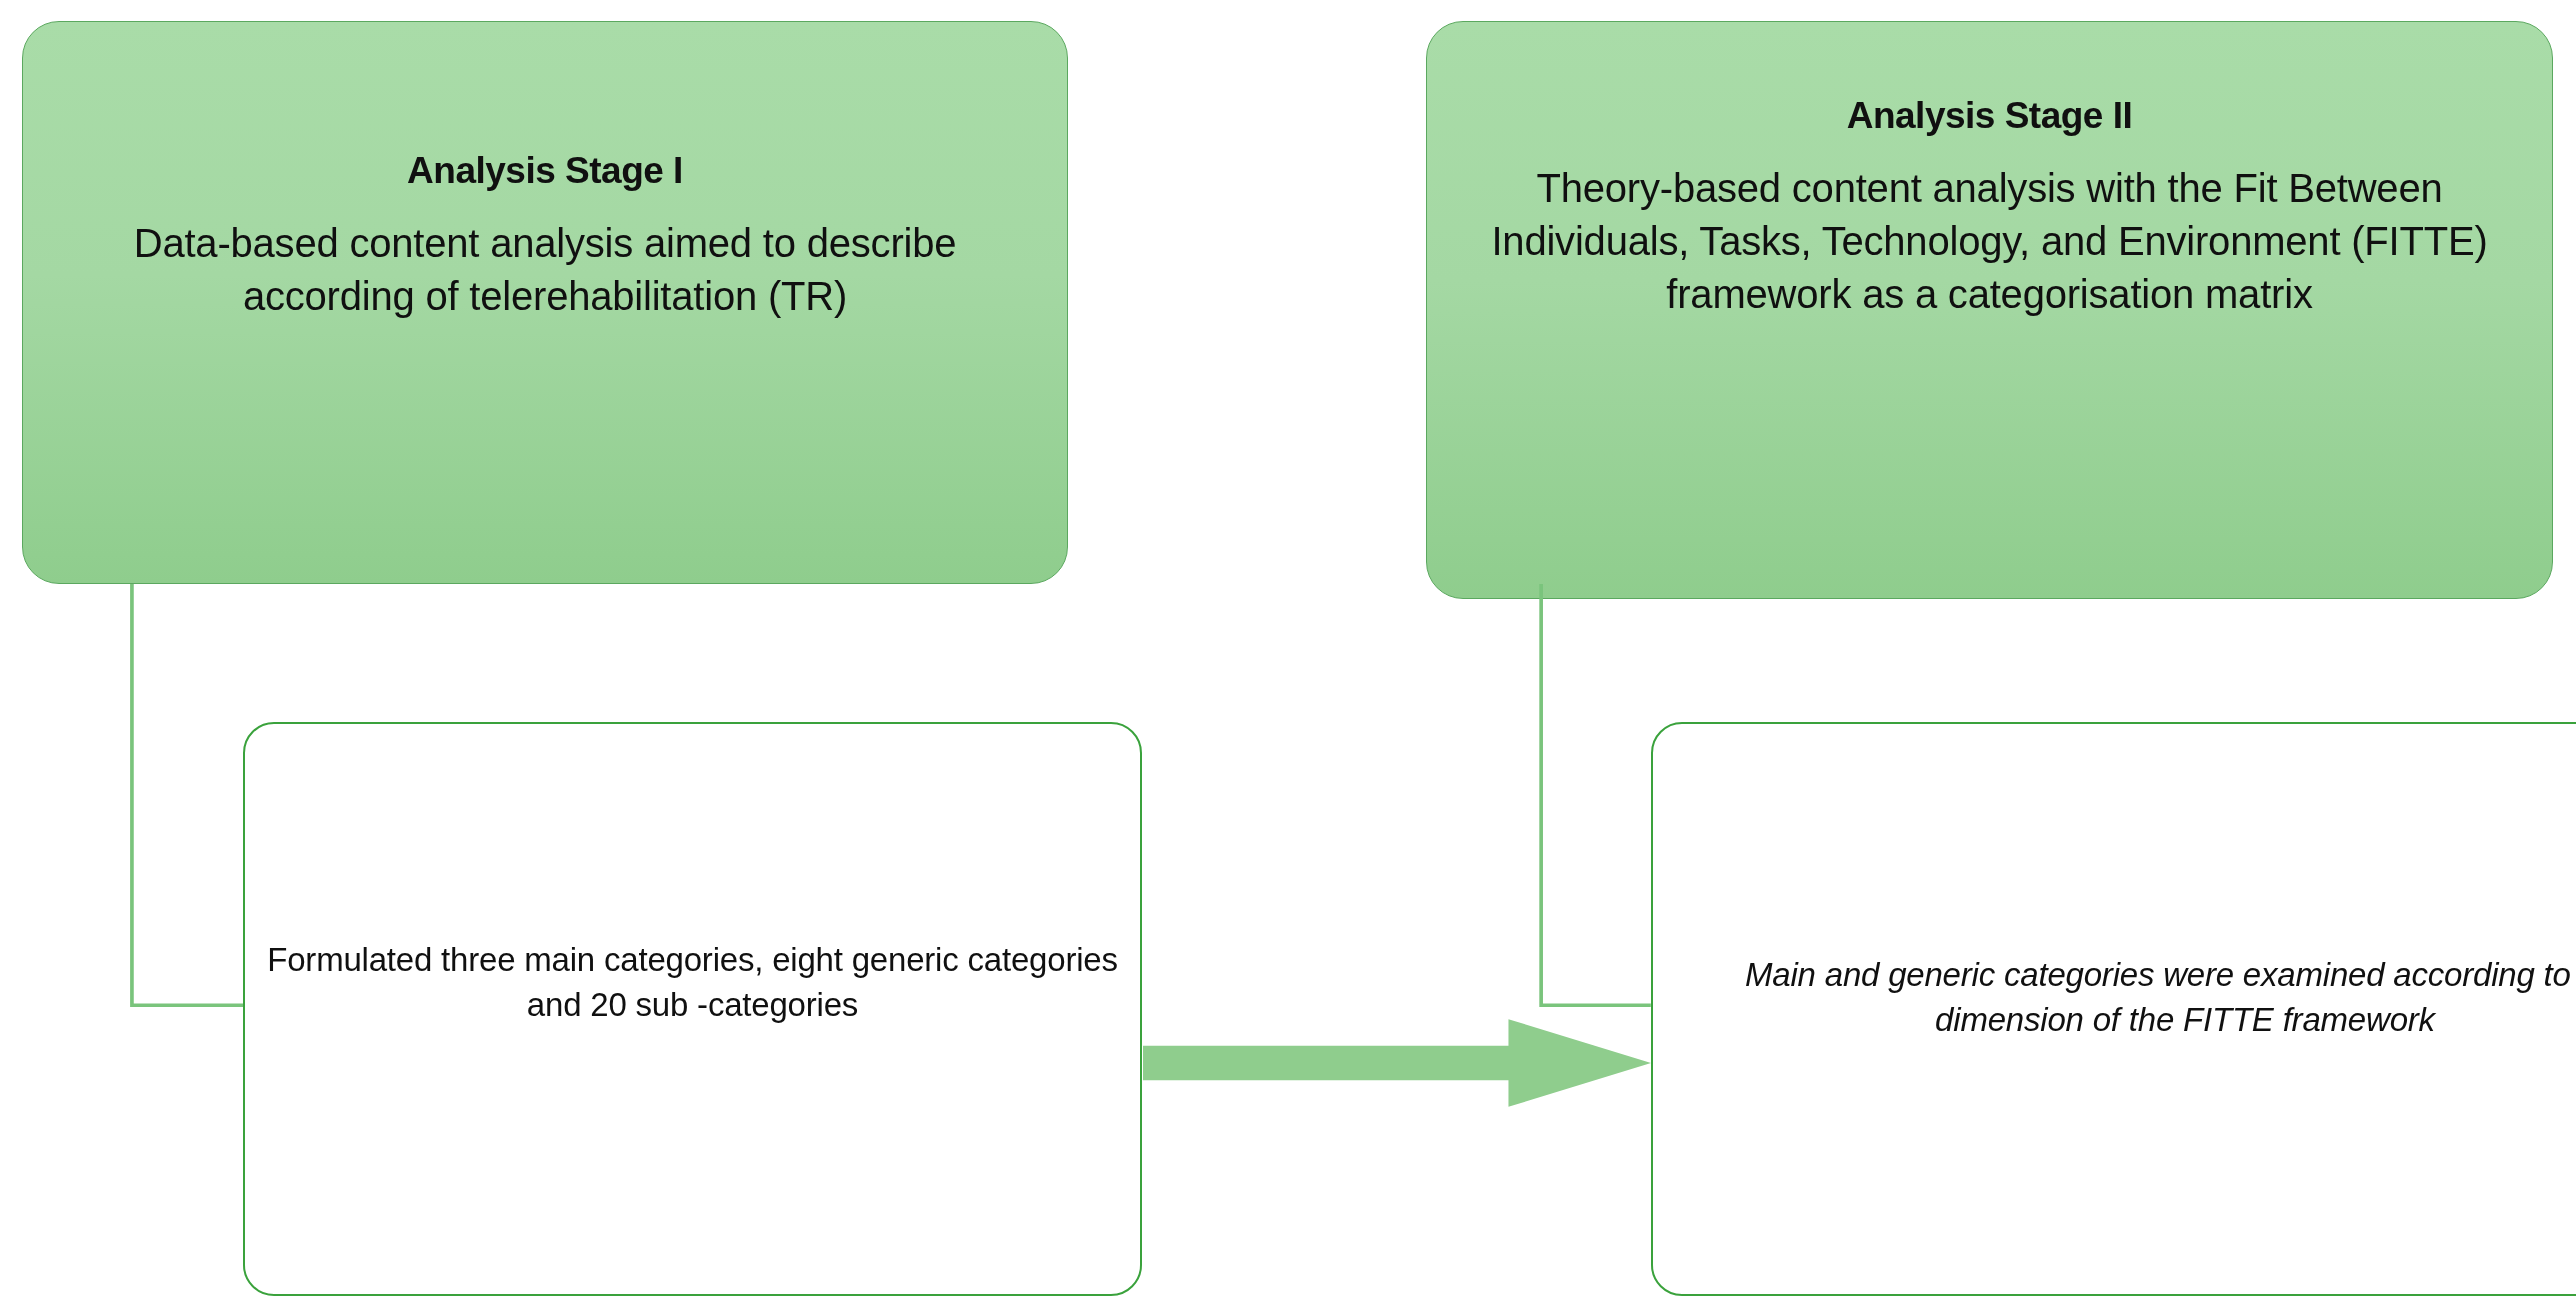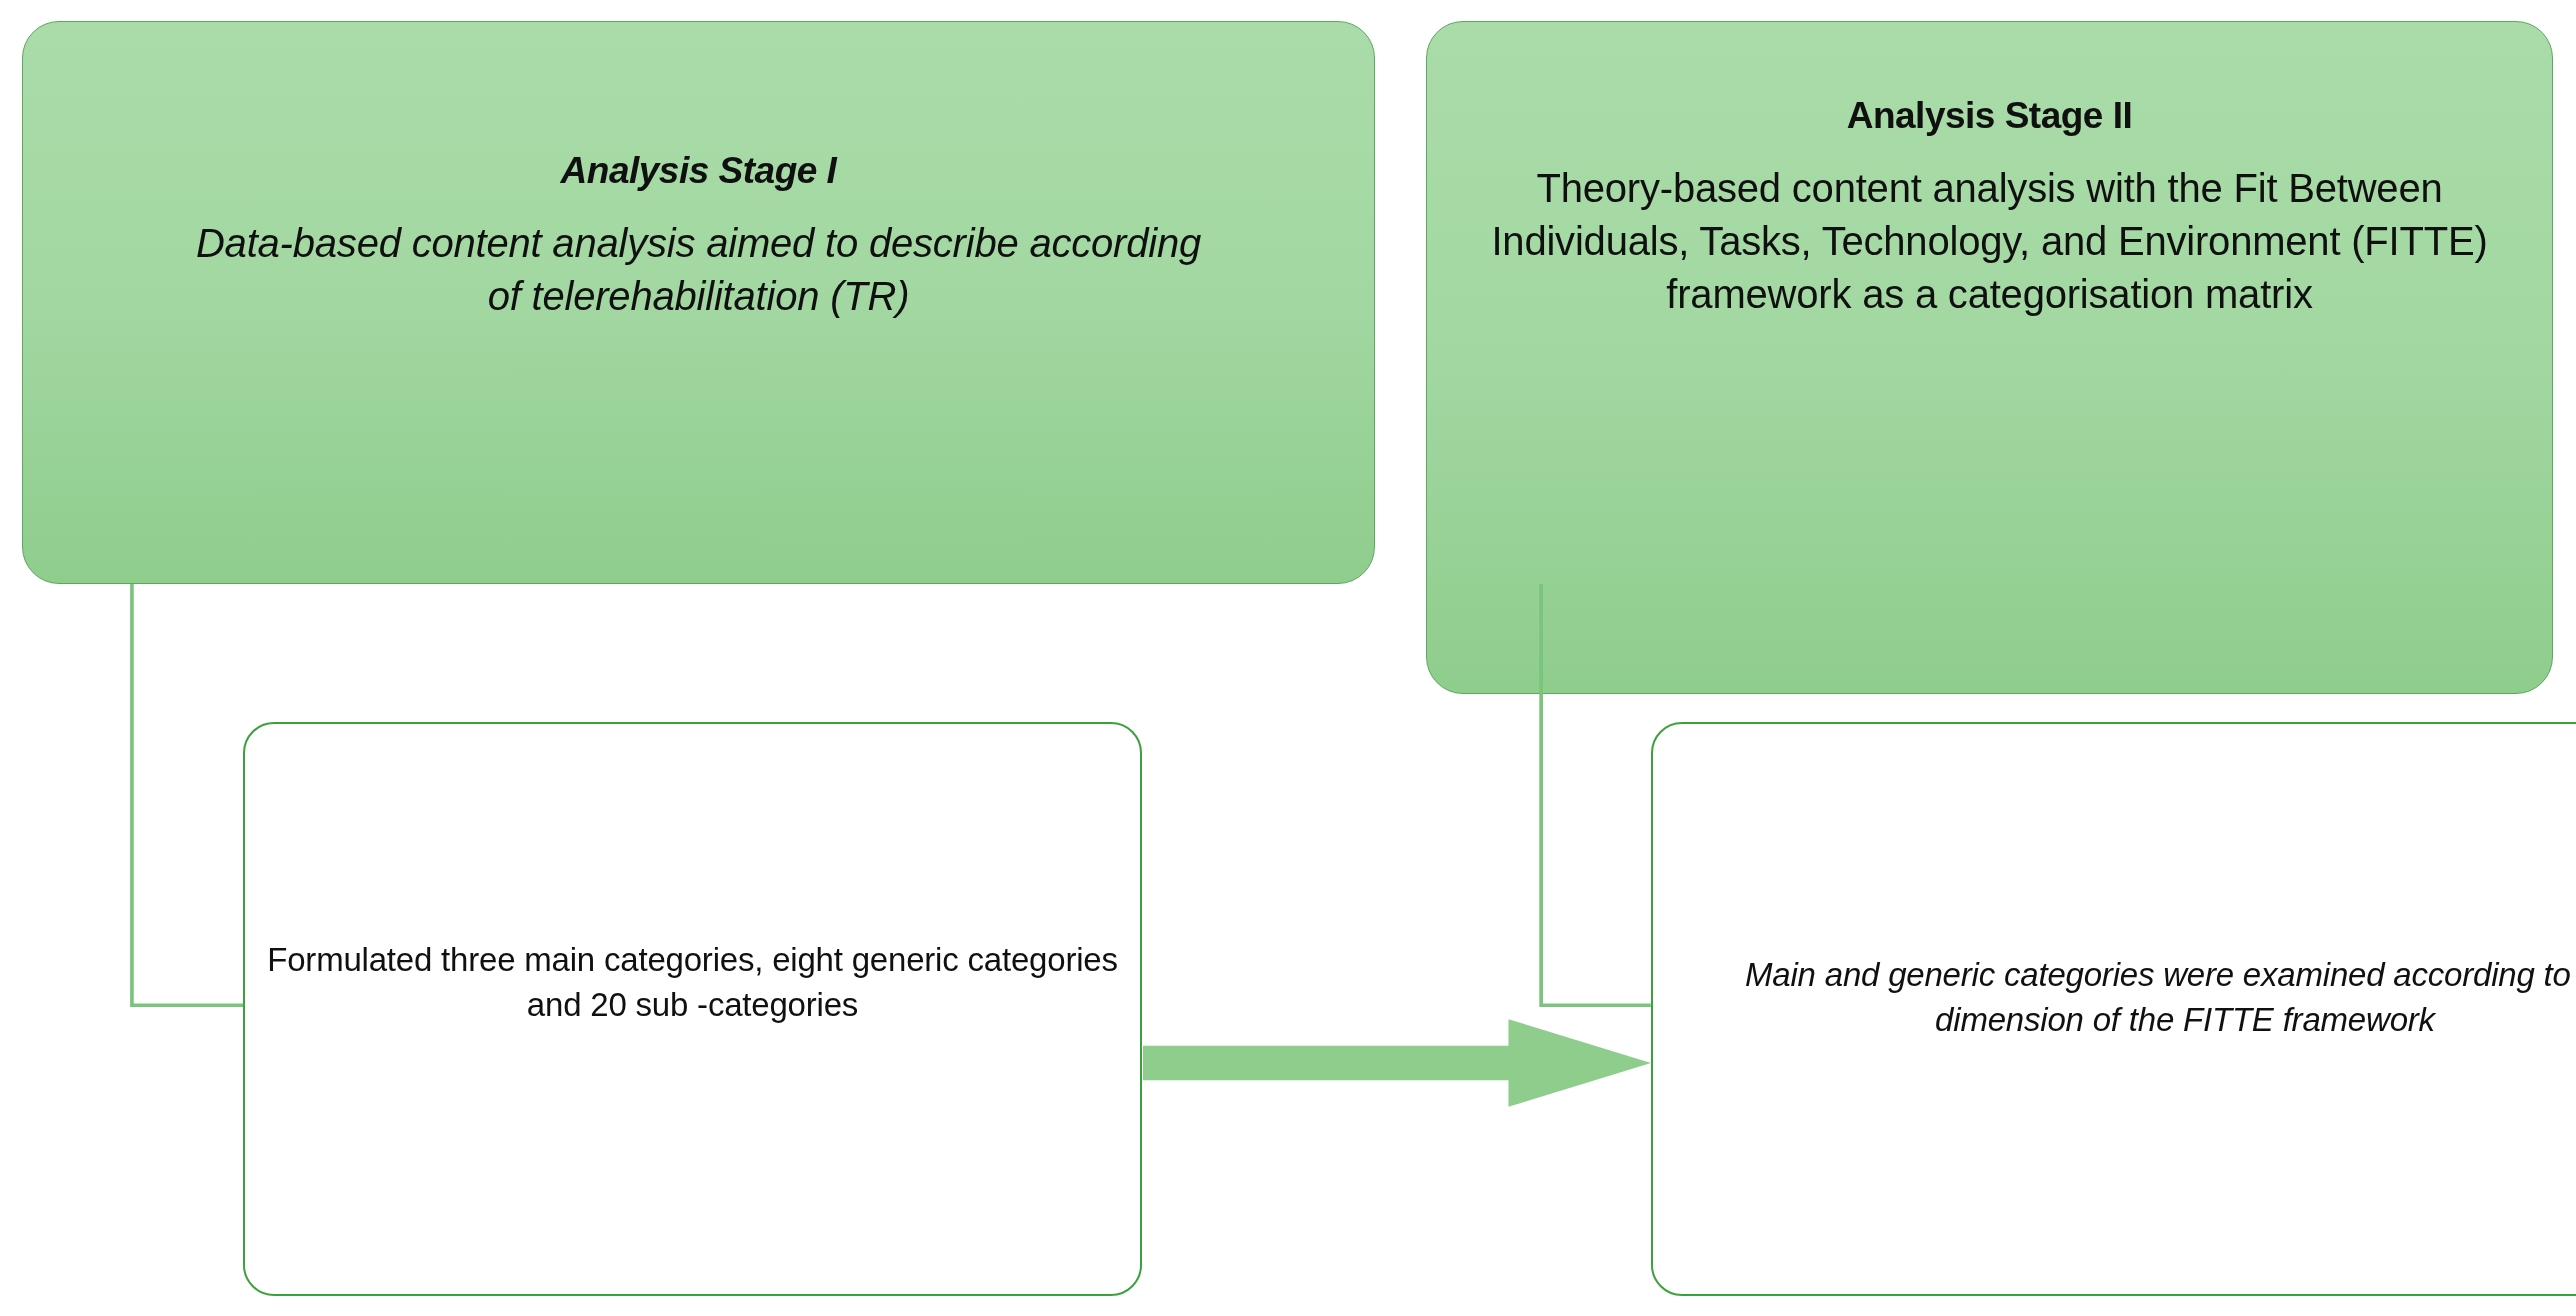--- a/index.html
+++ b/index.html
@@ -27,31 +27,30 @@
     background: linear-gradient(to bottom, #a9dca8 0%, #a4d8a3 45%, #8fcd8d 100%);
     display: flex;
     flex-direction: column;
     align-items: center;
     padding: 0 24px;
     color: #101010;
   }
   #stage1-box {
     left: 22px;
     top: 21px;
-    width: 1353px;
+    width: 1046px;
     height: 563px;
     justify-content: flex-start;
     padding-top: 128px;
-    font-style: italic;
   }
   #stage2-box {
     left: 1426px;
     top: 21px;
     width: 1127px;
-    height: 673px;
+    height: 578px;
     justify-content: flex-start;
     padding-top: 73px;
   }
 
   .stage-title {
     font-size: 37px;
     font-weight: bold;
     letter-spacing: -0.5px;
     margin: 0 0 24px 0;
     text-align: center;

